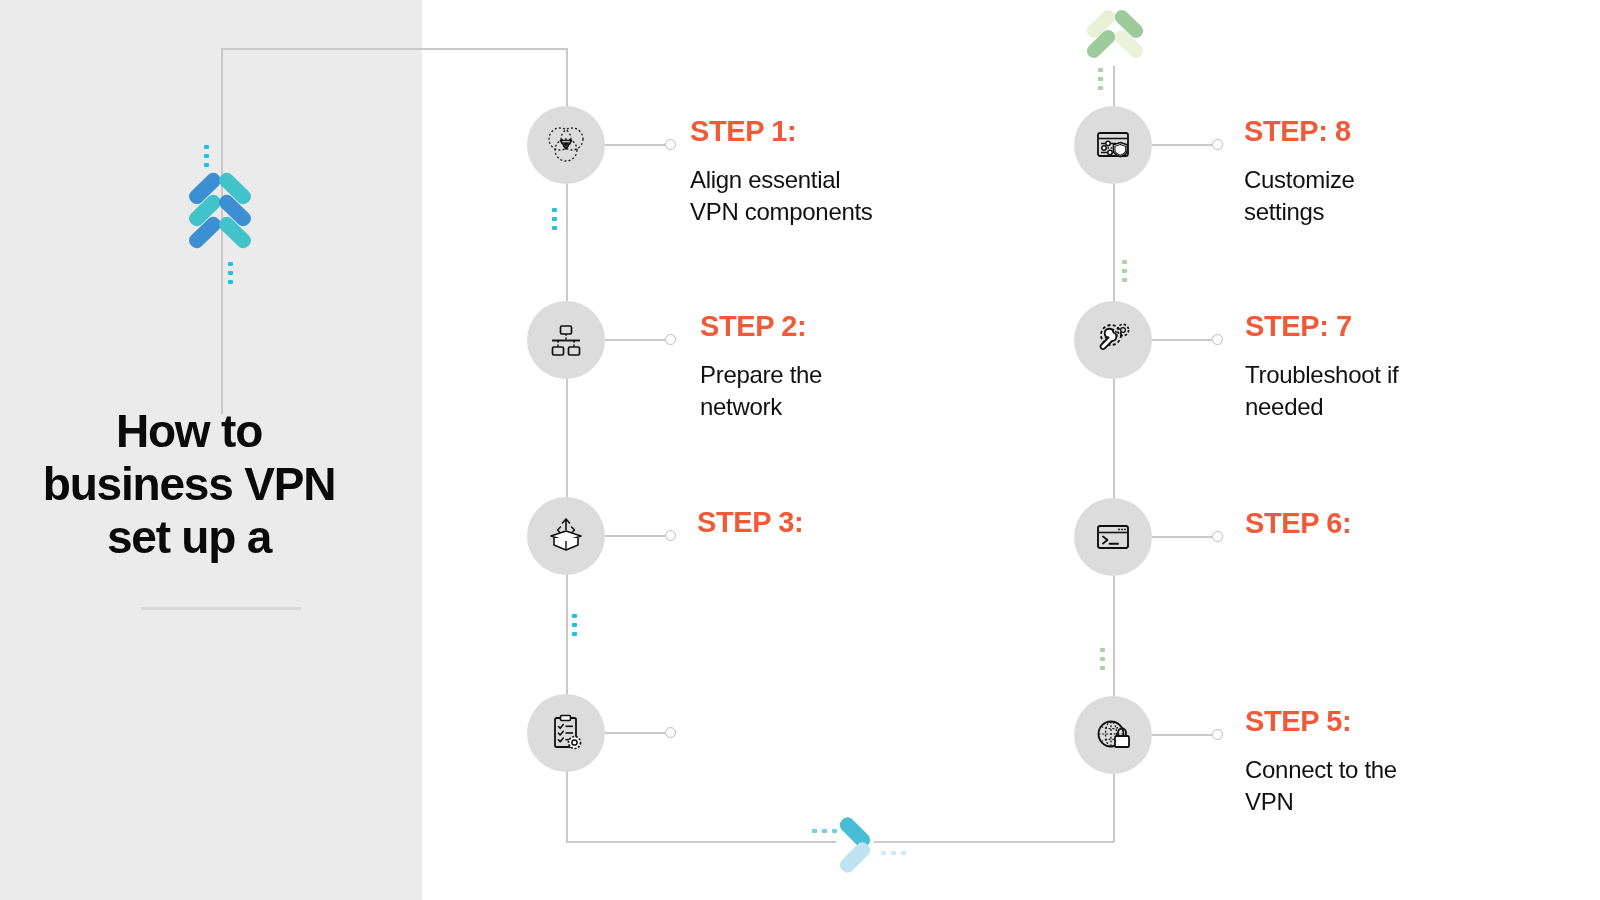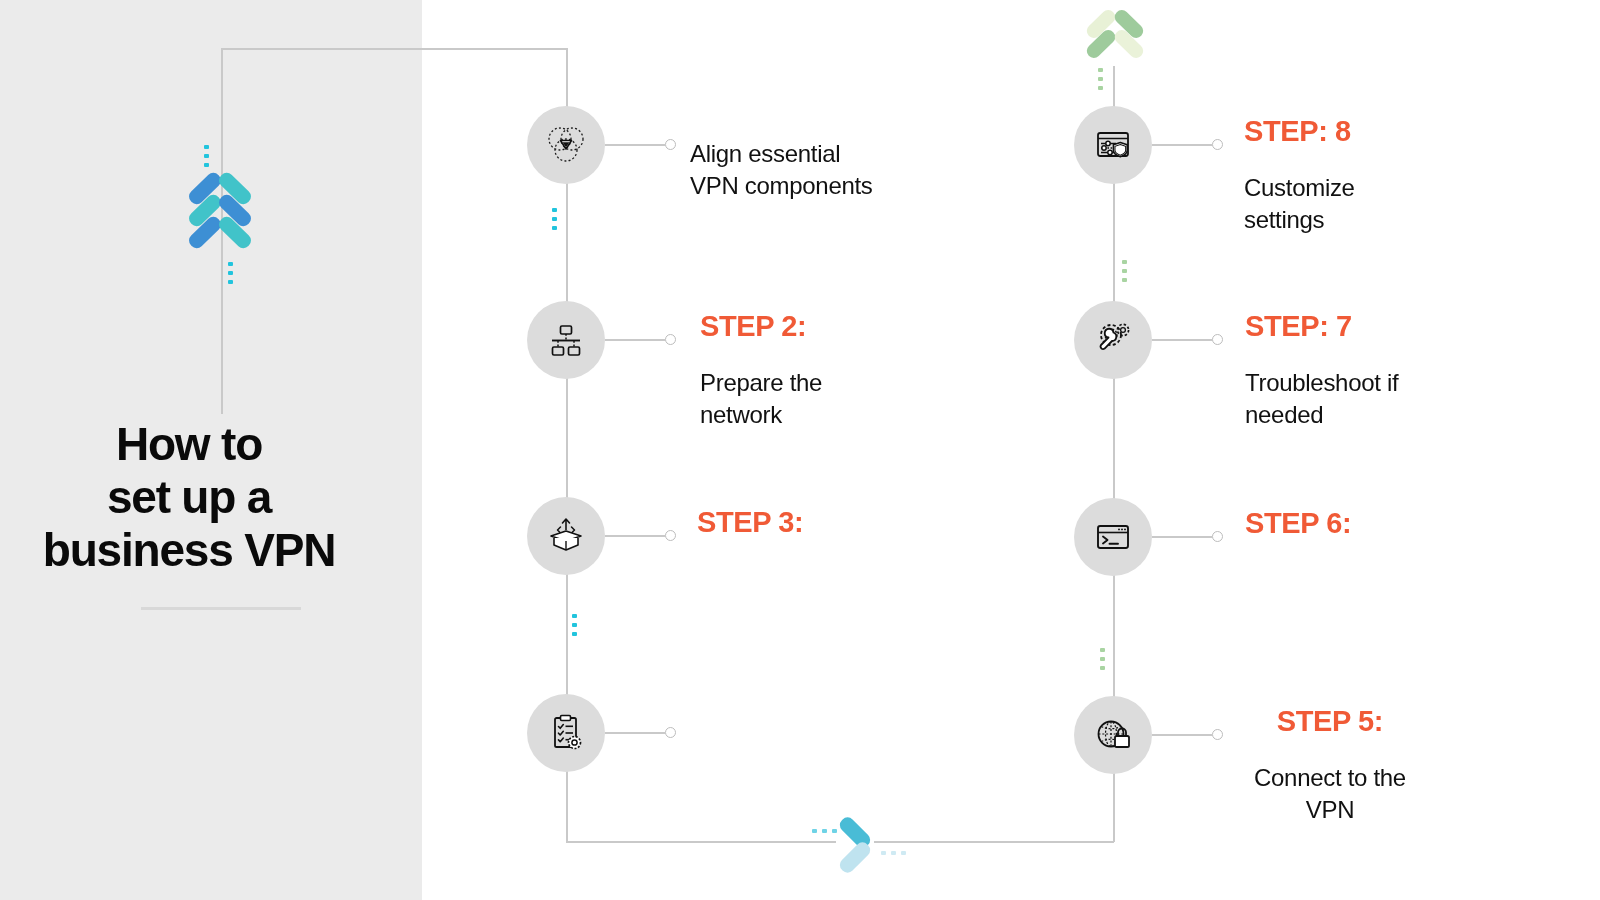--- a/index.html
+++ b/index.html
@@ -15,21 +15,21 @@
     background: #ffffff;
   }
 
   
   .left-panel {
     position: absolute; left: 0; top: 0;
     width: 422px; height: 900px;
     background: #ebebeb;
   }
   .title-block {
-    position: absolute; left: 0; top: 418px;
+    position: absolute; left: 0; top: 405px;
     width: 378px;
     text-align: center;
   }
   .title-line {
     font-family: "Liberation Sans", sans-serif;
     font-weight: 700;
     font-size: 46px;
     line-height: 53px;
     letter-spacing: -1.2px;
     color: #0a0a0a;
@@ -130,21 +130,21 @@
   .step-head {
     font-family: "Liberation Sans", sans-serif;
     font-weight: 700;
     font-size: 29px;
     letter-spacing: -0.4px;
     color: #f05a36;
     line-height: 34px;
     white-space: nowrap;
   }
   .step-body {
-    margin-top: 24px;
+    margin-top: 16px;
     font-family: "Liberation Sans", sans-serif;
     font-weight: 400;
     font-size: 24px;
     line-height: 32px;
     color: #111111;
     letter-spacing: -0.3px;
     white-space: pre-line;
   }
 </style>
 </head>
@@ -179,22 +179,22 @@
         <i class="r"></i>
       </div>
     <div class="chev c2">
         <i class="l"></i>
         <i class="r"></i>
       </div>
   </div>
 
   <div class="title-block">
     <div class="title-line">How to</div>
+    <div class="title-line">business VPN</div>
     <div class="title-line">set up a</div>
-    <div class="title-line">business VPN</div>
   </div>
   <div class="title-rule"></div>
 
   <div class="logo-green">
     <div class="chev g0">
         <i class="l"></i>
         <i class="r"></i>
       </div>
     <div class="chev g1">
         <i class="l"></i>
@@ -264,20 +264,21 @@
         <circle cx="19" cy="19" r="11" fill="none" stroke="#1a1a1a" stroke-width="1.3" stroke-dasharray="2 2.2"></circle>
         <circle cx="31" cy="19" r="11" fill="none" stroke="#1a1a1a" stroke-width="1.3" stroke-dasharray="2 2.2"></circle>
         <circle cx="25" cy="30" r="11" fill="none" stroke="#1a1a1a" stroke-width="1.3" stroke-dasharray="2 2.2"></circle>
         <path d="M19.5 20.5 L30.5 20.5 L25 29 Z" fill="#ffffff" stroke="#111" stroke-width="1.6" stroke-linejoin="round"></path>
         <path d="M21.5 22.3 L28.5 22.3 L25 27.3 Z" fill="#111"></path>
       </svg>
     </div>
     <div class="leader" style="width:60px;"></div>
     <div class="leader-dot" style="left:138px;"></div>
     <div class="step-text" style="left:163px;">
+      <div class="step-head">STEP 1:</div>
       <div class="step-body">Align essential
 VPN components</div>
     </div>
   </div>
 
   <div class="step" style="left:527px; top:301px; width:560px;">
     <div class="icon-circle">
       <svg width="46" height="46" viewBox="0 0 46 46">
         <rect x="17.5" y="9" width="11" height="8" rx="1.4" fill="none" stroke="#111" stroke-width="1.7"></rect>
         <line x1="23" y1="17" x2="23" y2="23" stroke="#111" stroke-width="1.5" stroke-dasharray="1.8 1.8"></line>
@@ -345,21 +346,21 @@
         <line x1="8.5" y1="22" x2="33.5" y2="22" stroke="#111" stroke-width="1.2" stroke-dasharray="2 1.8"></line>
         <line x1="21" y1="9.5" x2="21" y2="34.5" stroke="#111" stroke-width="1.2" stroke-dasharray="2 1.8"></line>
         <path d="M11.3 14.5 Q21 19 30.7 14.5" fill="none" stroke="#111" stroke-width="1.2" stroke-dasharray="2 1.8"></path>
         <path d="M11.3 29.5 Q21 25 30.7 29.5" fill="none" stroke="#111" stroke-width="1.2" stroke-dasharray="2 1.8"></path>
         <rect x="25" y="24" width="14" height="11" rx="1.6" fill="#fff" stroke="#111" stroke-width="1.8"></rect>
         <path d="M28 24 L28 20.5 A4 4 0 0 1 36 20.5 L36 24" fill="none" stroke="#111" stroke-width="1.8"></path>
       </svg>
     </div>
     <div class="leader" style="width:60px;"></div>
     <div class="leader-dot" style="left:138px;"></div>
-    <div class="step-text" style="left:180px;text-align:center;">
+    <div class="step-text" style="left:171px;">
       <div class="step-head">STEP 5:</div>
       <div class="step-body">Connect to the
 VPN</div>
     </div>
   </div>
 
   <div class="step" style="left:1074px; top:498px; width:520px;">
     <div class="icon-circle">
       <svg width="46" height="46" viewBox="0 0 46 46">
         <rect x="8" y="12" width="30" height="22" rx="2.2" fill="none" stroke="#111" stroke-width="1.9"></rect>

